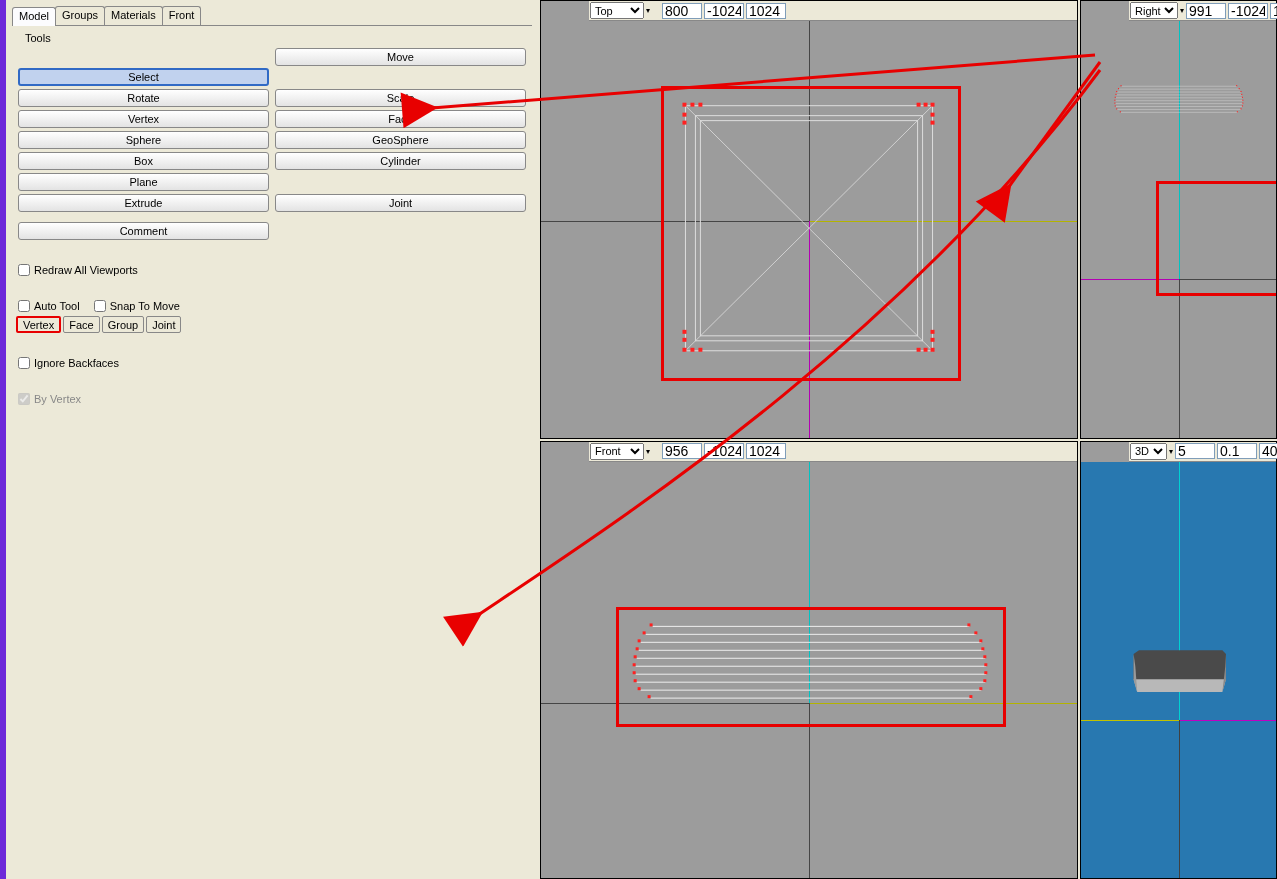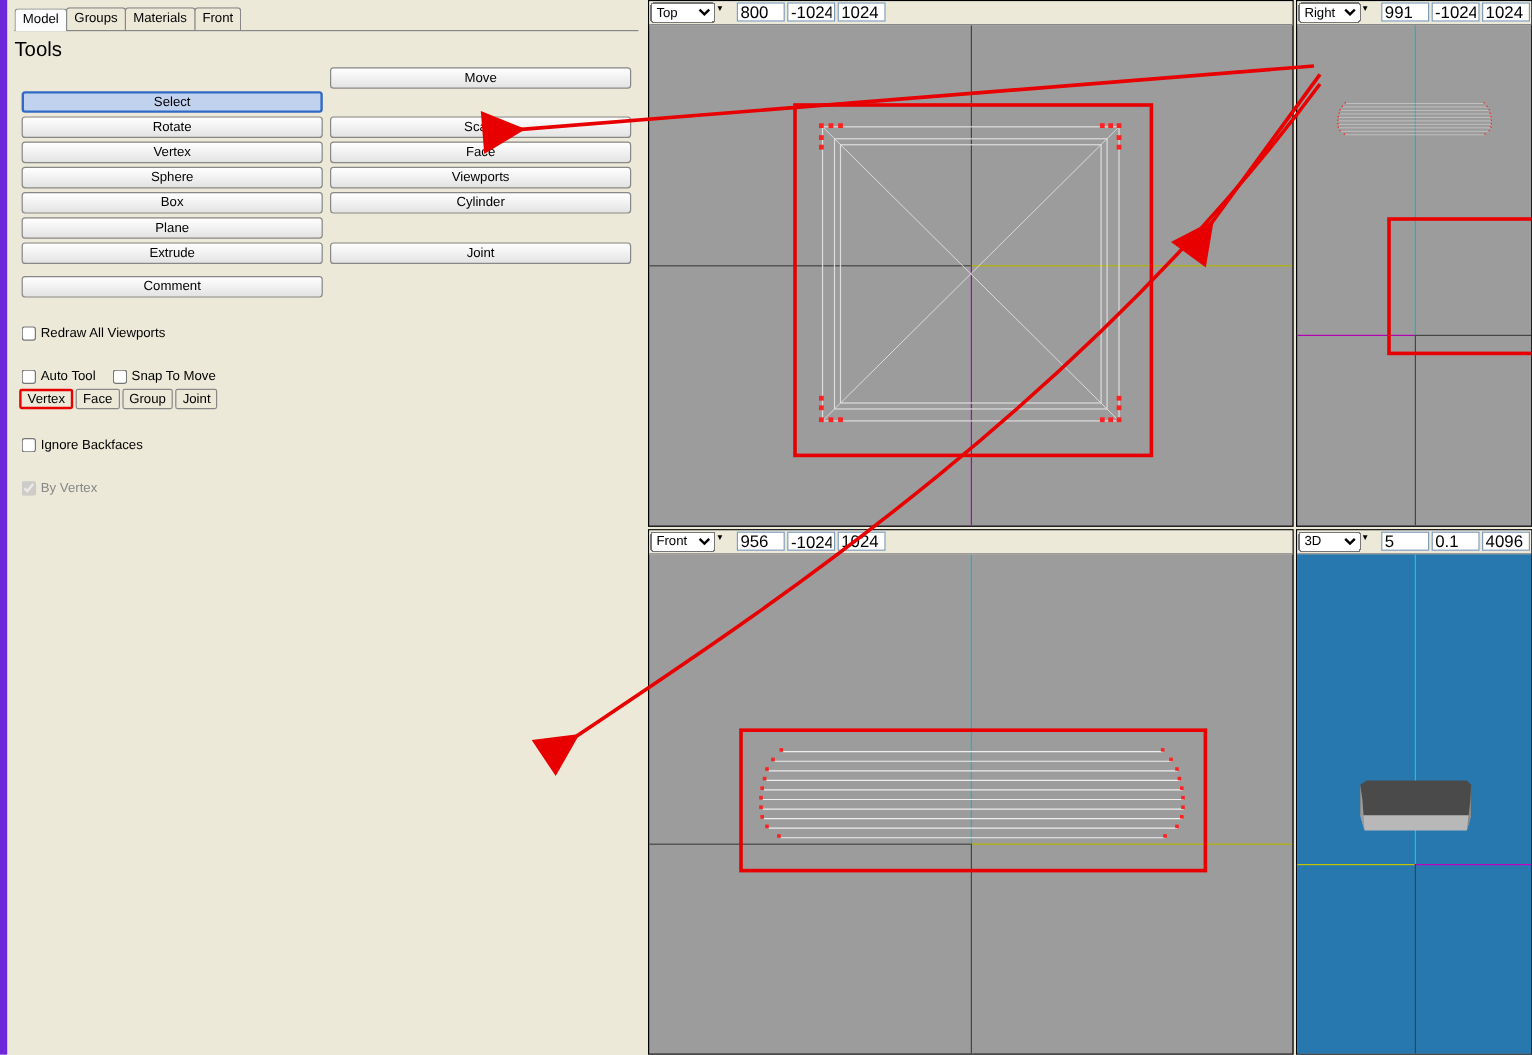--- a/index.html
+++ b/index.html
@@ -1,30 +1,30 @@
 <!DOCTYPE html>
 <html><head>
 <meta charset="utf-8">
 <style>
 * { box-sizing: border-box; margin: 0; padding: 0; font-family: "Tahoma", "Segoe UI", sans-serif; font-size: 11px; }
 body { background: #ece9d8; user-select: none; }
 .app { display: grid; grid-template-columns: 1fr 1fr 197px; grid-template-rows: 1fr 1fr; width: 1277px; height: 879px; gap: 2px; }
 .viewport { background: #9c9c9c; display: flex; flex-direction: column; border: 1px solid #000; }
-.viewport-header { height: 20px; background: #ece9d8; display: flex; align-items: flex-start; gap: 2px; padding: 1px; border-bottom: 1px solid #888; }
+.viewport-header { height: 20px; background: #ece9d8; display: flex; align-items: center; gap: 2px; padding: 1px; border-bottom: 1px solid #888; margin-left: 48px; }
 .viewport-header select { height: 17px; width: 54px; font-size: 11px; }
 .viewport-header .arrow { width: 14px; font-size: 8px; display:inline-block; }
 .viewport-header input { height: 16px; width: 40px; font-size: 14px; padding: 0 2px; border: 1px solid #7f9db9; }
 .viewport-canvas { flex: 1; position: relative; overflow: hidden; }
 .axis-h { position:absolute; height:1px; left:0; right:0; }
 .axis-v { position:absolute; width:1px; top:0; bottom:0; }
 .side-panel { grid-row: 1 / 3; background: #ece9d8; border-left: 6px solid #6d28d9; padding: 6px; position:relative; }
 .tab-row { display:flex; height:20px; border-bottom:1px solid #888; }
 .tab { border:1px solid #888; border-bottom:none; background:#ece9d8; padding:2px 6px; font-size:11px; cursor:pointer; margin-right:-1px; border-radius:3px 3px 0 0; }
 .tab.active { background:#fcfcfe; position:relative; top:1px; }
-.section-title { font-size:17px; margin:6px 4px 2px 0; }
+.section-title { font-size:11px; margin:6px 4px 2px 13px; }
 .button-grid { display:grid; grid-template-columns: 1fr 1fr; gap:3px 6px; padding:2px 6px; }
 .button-grid .btn, .btn-single { height:18px; border:1px solid #888; background: linear-gradient(#fff,#e3e3e3); border-radius:3px; font-size:11px; display:flex; align-items:center; justify-content:center; cursor:pointer; }
 .btn.active { border:2px solid #316ac5; background:#c1d2ee;margin-top:20px; }
 .checkbox-row { display:flex; align-items:flex-end; gap:4px; padding:2px 6px; font-size:11px;margin-top:20px; }
 .checkbox-row input { width:12px; height:12px; }
 .opt-row { display:flex; gap:2px; padding:2px 4px; flex-wrap:wrap; }
 .opt-btn { height:17px; padding:0 5px; border:1px solid #888; background:#ece9d8; border-radius:2px; font-size:11px; cursor:pointer; display:flex; align-items:center; }
 .opt-btn.active { border:2px solid #e80000; }
 .redbox { position:absolute; border:3px solid #e80000; pointer-events:none; }
 .redarrow { position:absolute; pointer-events:none; }
@@ -144,21 +144,21 @@
     </div>
     <div class="section-title">Tools</div>
     <div class="button-grid">
       <div class="btn active">Select</div>
       <div class="btn">Move</div>
       <div class="btn">Rotate</div>
       <div class="btn">Scale</div>
       <div class="btn">Vertex</div>
       <div class="btn">Face</div>
       <div class="btn">Sphere</div>
-      <div class="btn">Viewports</div>
+      <div class="btn">GeoSphere</div>
       <div class="btn">Box</div>
       <div class="btn">Cylinder</div>
       <div class="btn">Plane</div>
       <div></div>
       <div class="btn">Extrude</div>
       <div class="btn">Joint</div>
     </div>
     <div style="height:6px;"></div>
     <div class="button-grid" style="grid-template-columns:1fr 1fr;">
       <div class="btn">Comment</div>

